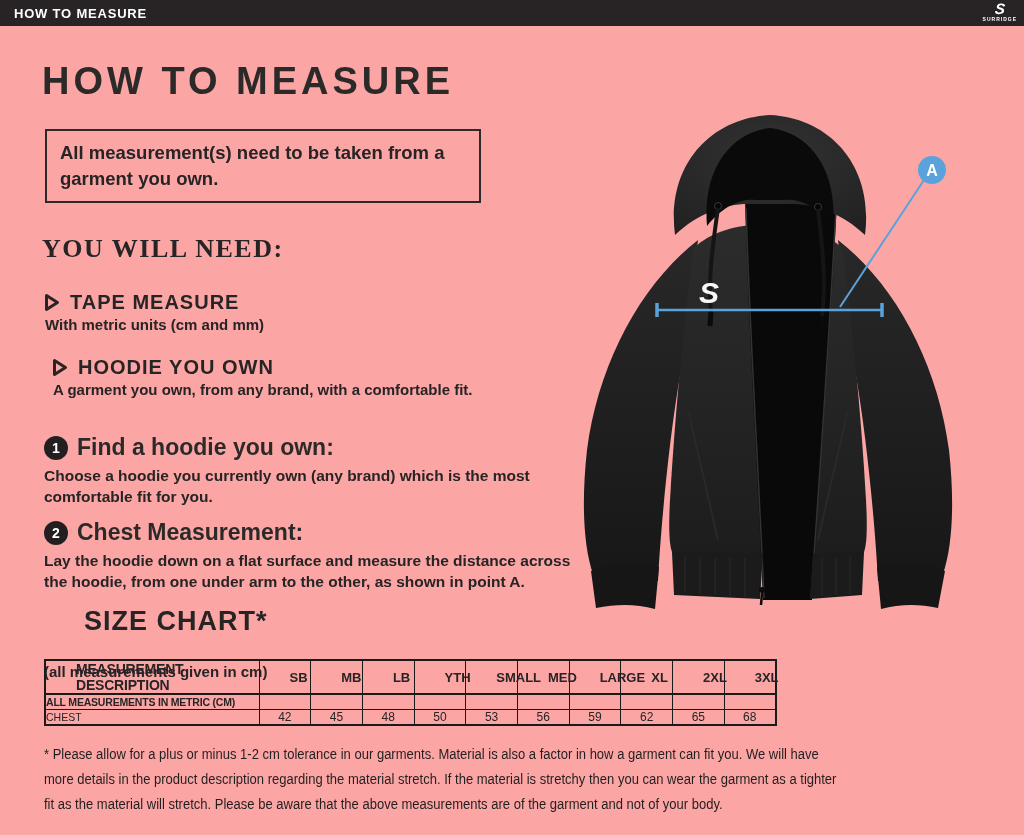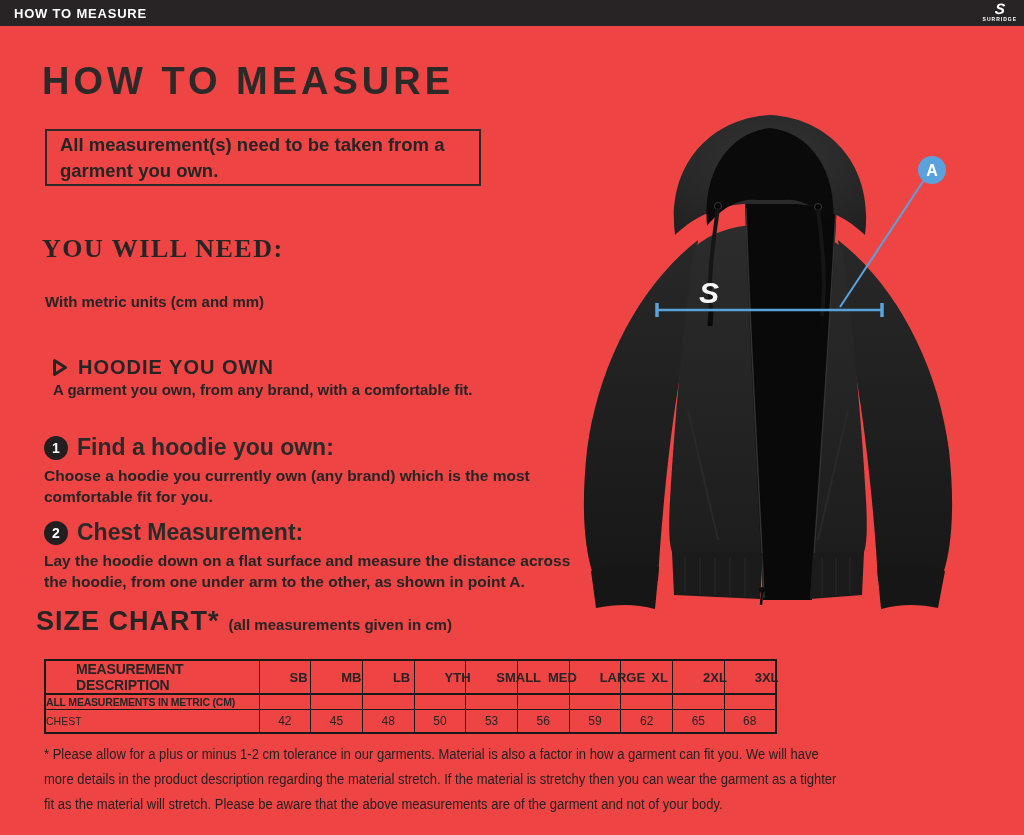--- a/index.html
+++ b/index.html
@@ -1,58 +1,58 @@
 <!DOCTYPE html>
 <html><head>
 <meta charset="utf-8">
 <style>
   html,body{margin:0;padding:0;background:#fff;}
-  .page{position:relative;width:1024px;height:835px;background:#ef4444;overflow:hidden;
+  .page{position:relative;width:1024px;height:835px;background:#fca5a5;overflow:hidden;
         font-family:"Liberation Sans","DejaVu Sans",sans-serif;color:#272425;}
   
   .topbar{position:absolute;left:0;top:0;width:1024px;height:26px;background:#282425;
           display:flex;align-items:center;}
   .topbar-title{color:#ffffff;font-size:13px;font-weight:bold;letter-spacing:.8px;margin-left:14px;}
   .brand{position:absolute;right:7px;top:1px;display:flex;flex-direction:column;align-items:center;color:#fff;line-height:1;}
   .brand-s{font-size:15px;font-weight:bold;font-style:italic;transform:skewX(-6deg);}
   .brand-name{font-size:5px;font-weight:bold;letter-spacing:1px;margin-top:1px;}
   
   .h1{position:absolute;left:42px;top:60px;margin:0;font-size:38px;font-weight:bold;
       letter-spacing:4px;color:#2b2a29;}
-  .notice{position:absolute;left:45px;top:129px;width:436px;height:57px;border:2px solid #2b2a29;
+  .notice{position:absolute;left:45px;top:129px;width:436px;height:74px;border:2px solid #2b2a29;
           box-sizing:border-box;display:flex;align-items:center;}
   .notice p{margin:0;padding:0 13px;font-size:18.5px;font-weight:bold;line-height:1.38;}
   .ywn-title{position:absolute;left:42px;top:234px;margin:0;font-size:26px;font-weight:bold;letter-spacing:1.5px;font-family:Liberation Serif, serif;}
   
   .need-item{position:absolute;left:44px;}
   .need-item.i0{top:291px;} .need-item.i1{top:356px;margin-left:8px;}
   .need-row{display:flex;align-items:center;gap:10px;}
   .need-label{font-size:20px;font-weight:bold;letter-spacing:1px;}
   .need-desc{margin:2px 0 0 1px;font-size:15px;font-weight:bold;}
   
   .step{position:absolute;left:44px;width:552px;}
   .step.s0{top:434px;} .step.s1{top:519px;}
   .step-head{display:flex;align-items:center;gap:9px;}
   .step-circle{width:24px;height:24px;border-radius:50%;background:#231f20;color:#fff;
                font-size:14px;font-weight:bold;display:flex;align-items:center;justify-content:center;flex:0 0 auto;}
   .step-title{font-size:23px;font-weight:bold;color:#2b2a29;}
   .step-desc{margin:5px 0 0;font-size:15.5px;font-weight:bold;line-height:1.33;}
   .step.s0 .step-desc{width:505px;}
   
-  .sc-head{position:absolute;left:36px;top:606px;display:flex;align-items:flex-end;gap:9px;}
+  .sc-head{position:absolute;left:44px;top:606px;display:flex;align-items:flex-end;gap:26px;flex-direction:column;}
   .sc-title{margin:0;font-size:27px;font-weight:bold;letter-spacing:1px;}
   .sc-sub{font-size:15px;font-weight:bold;padding-bottom:4px;}
   .size-table{position:absolute;left:44px;top:659px;border-collapse:collapse;table-layout:fixed;
               width:731px;border:2px solid #1a1a1a;}
   .size-table th,.size-table td{border:1px solid #1a1a1a;padding:0;box-sizing:border-box;}
   .size-table thead th{border-bottom:2px solid #1a1a1a;height:27px;padding-left:30px;}
   .th-desc{font-size:14px;font-weight:bold;text-align:left;padding-left:5px;letter-spacing:-.2px;}
   .th-size{font-size:13px;font-weight:bold;text-align:left;}
   .row-note td{height:15px;}
-  .row-data td{height:24px;}
+  .row-data td{height:16px;}
   .td-label-note{font-size:10.5px;font-weight:bold;text-align:left;padding-left:4px;letter-spacing:-.2px;}
   .td-label{font-size:10.5px;text-align:left;padding-left:4px;}
   .td-val{font-size:12px;text-align:center;margin-left:26px;}
   
   .footnote{position:absolute;left:44px;top:742px;width:950px;margin:0;
             transform:scaleX(.84);transform-origin:0 0;
             font-size:15.5px;line-height:1.6;color:#231f20;}
   
   .diagram{position:absolute;left:560px;top:100px;}
 </style>
@@ -71,20 +71,26 @@
 
   <h1 class="h1">HOW TO MEASURE</h1>
 
   <div class="notice">
     <p>All measurement(s) need to be taken from a garment you own.</p>
   </div>
 
   <h2 class="ywn-title">YOU WILL NEED:</h2>
 
   <div class="need-item i0">
+    <div class="need-row">
+      <svg width="16" height="19" viewBox="0 0 16 19">
+        <path d="M2.5 2.5 L13.5 9.5 L2.5 16.5 Z" fill="none" stroke="#272425" stroke-width="3" stroke-linejoin="round"></path>
+      </svg>
+      <span class="need-label">TAPE MEASURE</span>
+    </div>
     <p class="need-desc">With metric units (cm and mm)</p>
   </div>
 
   <div class="need-item i1">
     <div class="need-row">
       <svg width="16" height="19" viewBox="0 0 16 19">
         <path d="M2.5 2.5 L13.5 9.5 L2.5 16.5 Z" fill="none" stroke="#272425" stroke-width="3" stroke-linejoin="round"></path>
       </svg>
       <span class="need-label">HOODIE YOU OWN</span>
     </div>

